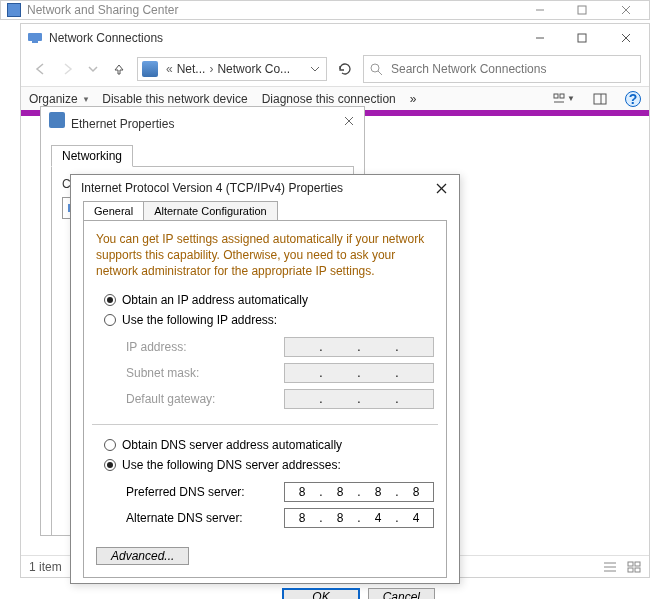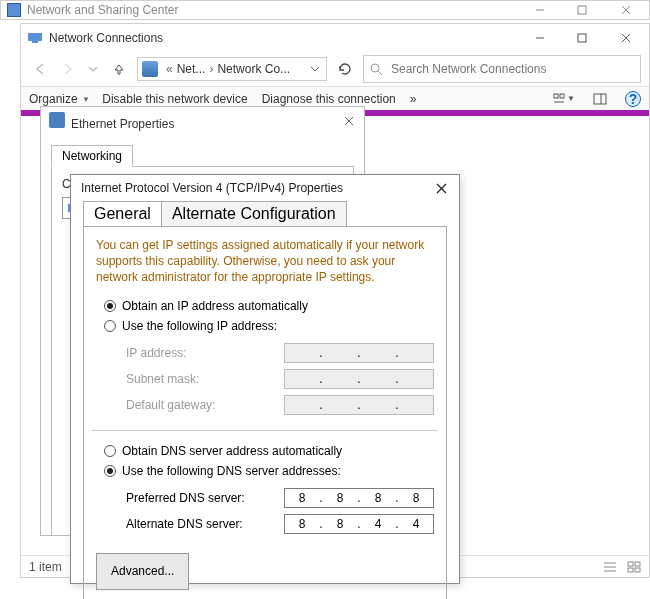--- a/index.html
+++ b/index.html
@@ -73,21 +73,21 @@
 
   
   .win-ipv4 {
     position:absolute; left: 70px; top: 174px; width: 390px; height: 410px;
     border:1px solid #888; background:#fff; box-shadow: 2px 2px 8px rgba(0,0,0,.15);
   }
   .win-ipv4 .titlebar { height:26px; display:flex; align-items:center; justify-content:space-between; padding: 0 4px 0 10px;
     font-size:12px; color:#222;}
   .win-ipv4 .close-x { width:28px; height:20px; display:flex; align-items:center; justify-content:center; font-size:13px;}
   .ipv4-body { padding: 0 12px 10px;}
-  .ipv4-tabs { display:flex; font-size:16px;}
+  .ipv4-tabs { display:flex; font-size:11px;}
   .ipv4-tab { border:1px solid #aaa; padding:3px 10px; background:#fff; border-bottom:1px solid #fff;}
   .ipv4-tab.inactive { border-bottom:1px solid #aaa; background:#f4f4f4;}
   .ipv4-tab + .ipv4-tab { margin-left:-1px;}
   .ipv4-panel { border:1px solid #aaa; margin-top:-1px; padding:10px 12px 12px; font-size:12px; position:relative;}
   .blurb { color:#a16207; line-height:1.35; margin-bottom:10px;}
   .radiogrp { padding-left:8px;}
   .radio-row, .check-row { display:flex; align-items:center; gap:6px; padding:3px 0;}
   .radio { width:12px; height:12px; border:1px solid #555; border-radius:50%; display:inline-flex; align-items:center; justify-content:center;}
   .radio .dot{ width:6px; height:6px; border-radius:50%; background:#222;}
   .ip-fields { padding: 4px 0 2px 22px;}
@@ -95,22 +95,22 @@
   .ip-row { display:flex; align-items:center; justify-content:space-between; padding:3px 0;}
   .ip-row .lbl { font-size:12px;}
   .ip-input { width:150px; height:20px; border:1px solid #7a7a7a; background:#fff; font-family:inherit; font-size:12px;
      display:flex; align-items:center;}
   .ip-input.disabled{ background:#eee; border-color:#bbb;}
   .ip-seg { flex:1; text-align:center;}
   .ip-dot { width:4px; text-align:center;}
   .groupdiv { border-top:1px solid #ccc; margin: 10px -4px;}
   .checkbox { width:12px; height:12px; border:1px solid #555; display:inline-block;}
   .adv-btn, .ok-btn, .cancel-btn {
-    height:37px; border:1px solid #999; background:#e9e9e9; font-size:12px; padding:0 14px;
-    display:inline-flex; align-items:center; justify-content:center;
+    height:18px; border:1px solid #999; background:#e9e9e9; font-size:12px; padding:0 14px;
+    display:inline-flex; align-items:center; justify-content:center;font-style:italic;
   }
   .ok-btn { border:2px solid #0a64c8; padding:0 28px; background:#e9e9e9;}
   .bottom-row { display:flex; justify-content:space-between; align-items:center; margin-top:14px;}
   .dlg-buttons { display:flex; gap:8px; justify-content:flex-end; padding: 10px 12px 0;}
   svg { display:block;}
 </style>
 </head>
 <body>
 
 <div class="win-nsc">

